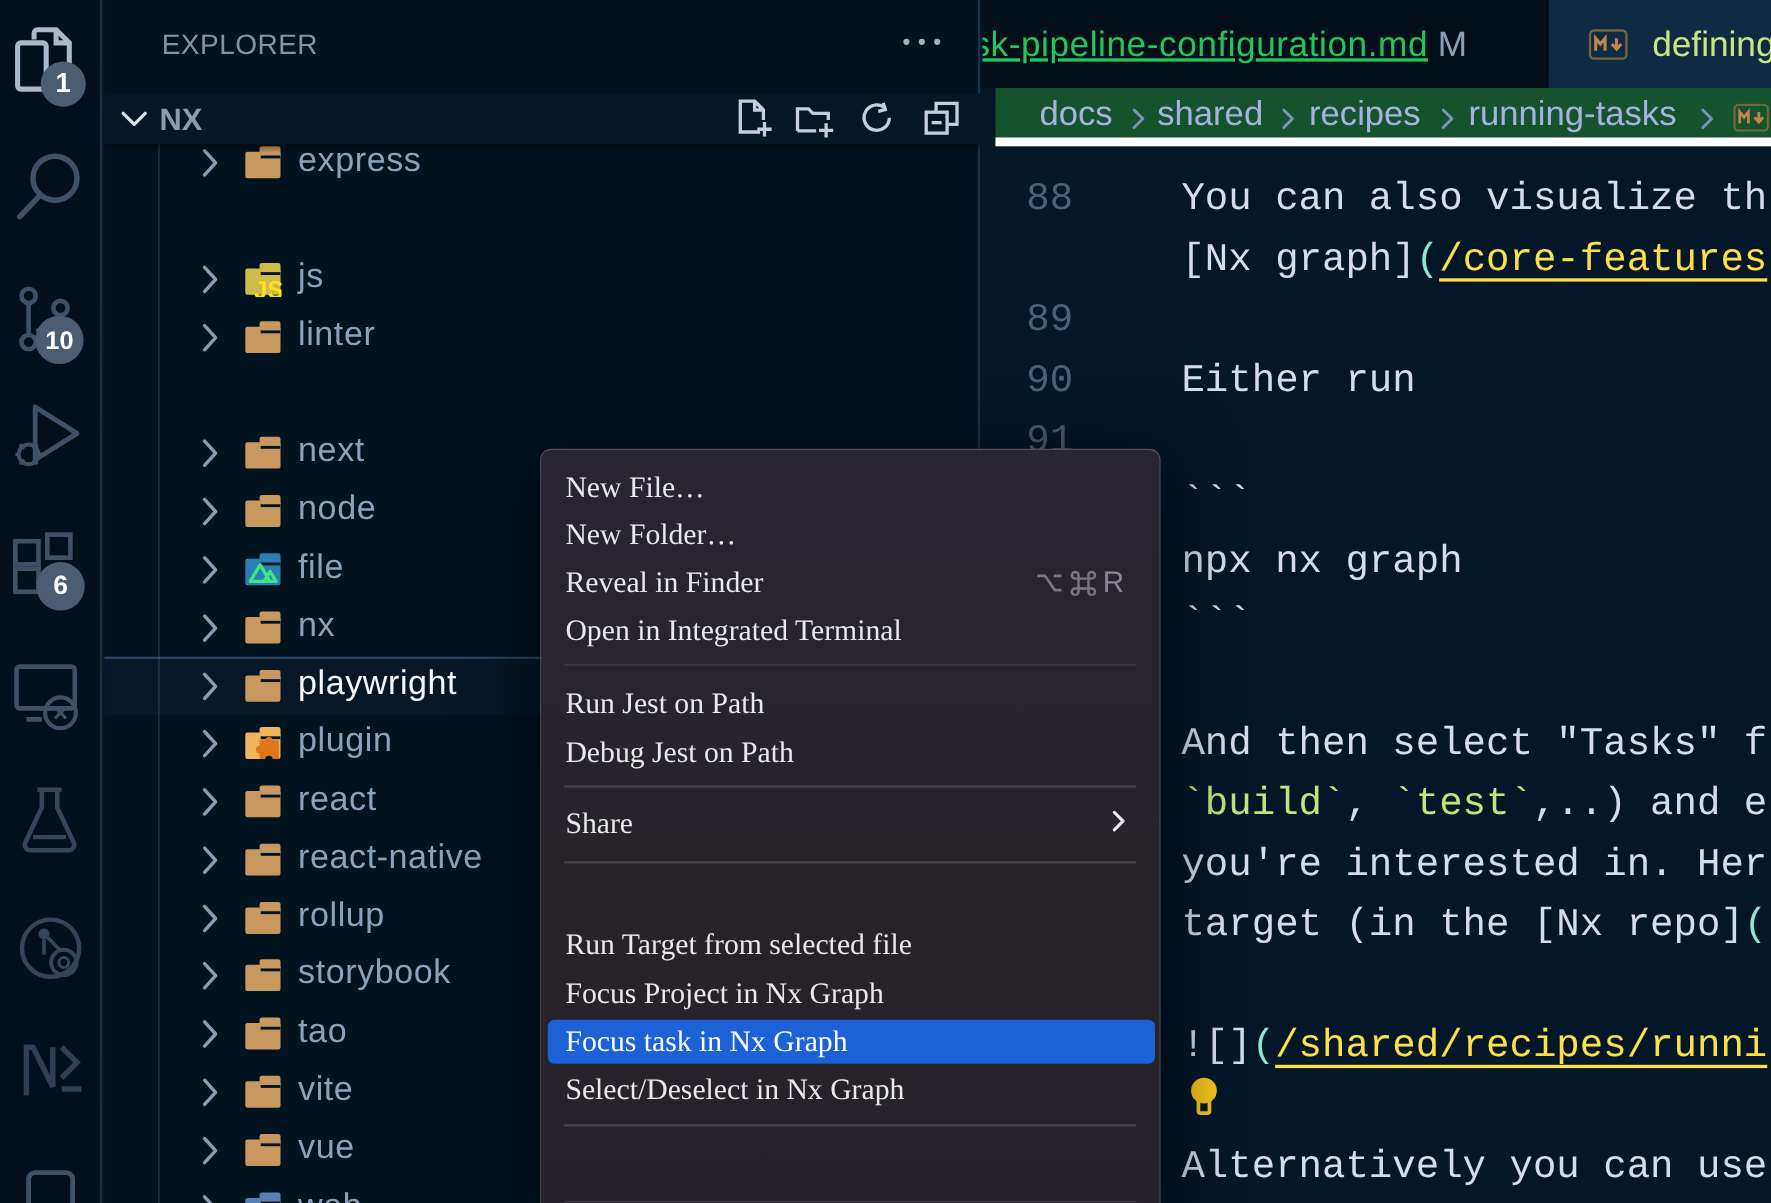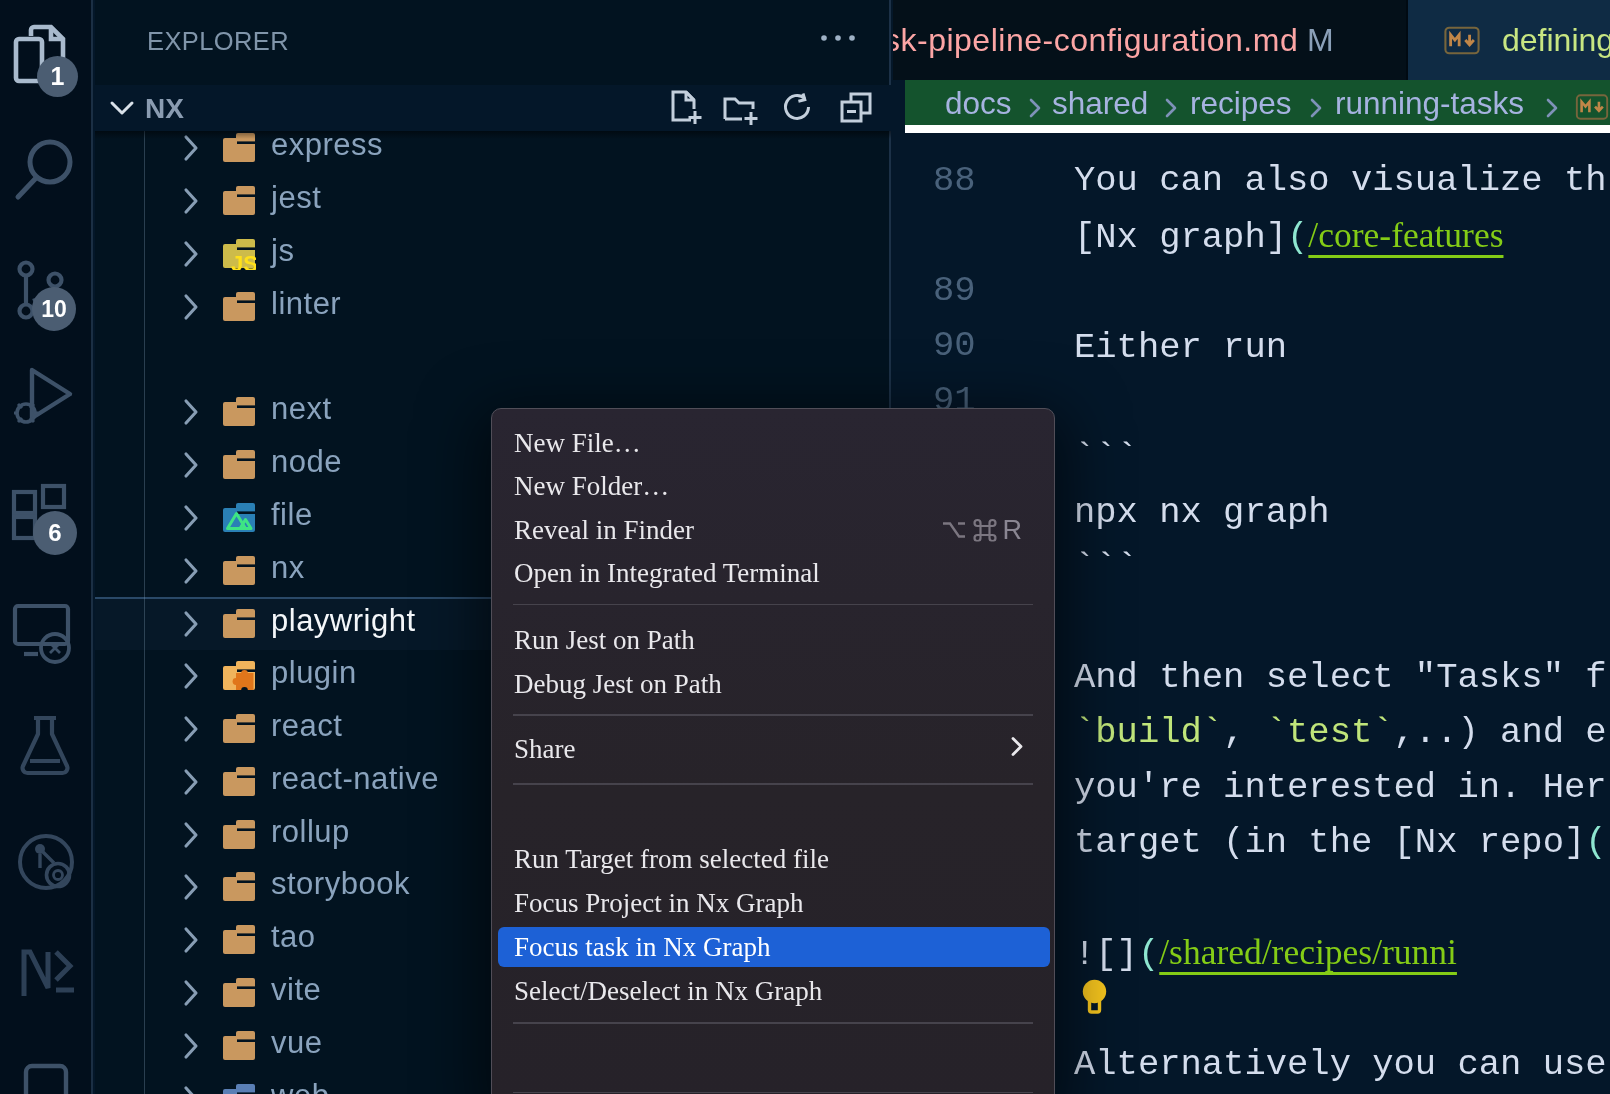--- a/index.html
+++ b/index.html
@@ -28,37 +28,37 @@
   .rlabel { position:absolute; left:176px; top:calc(50% - 3px); transform:translateY(-50%);
     font-size:31px; letter-spacing:0.5px; color:#8aa3bd; white-space:nowrap; }
   .row.sel .rlabel { color:#f4f7fa; }
   .chev { position:absolute; left:88px; top:50%; transform:translateY(-50%); height:28px; }
   .ficon { position:absolute; left:127px; top:50%; transform:translateY(-50%); height:32px; }
   #editor { position:absolute; left:893px; top:0; width:717px; height:1094px;
     background:#041729; overflow:hidden; }
   #tabbar { position:absolute; left:0; top:0; width:717px; height:80px; background:#010a12; }
   #tab1 { position:absolute; left:0; top:0; width:513px; height:80px; background:#041019;
     overflow:hidden; }
-  #tab1 .lbl { position:absolute; left:-9px; top:22px; font-size:32px; letter-spacing:0.5px; color:#fca5a5;
-    white-space:nowrap; }
+  #tab1 .lbl { position:absolute; left:-9px; top:22px; font-size:32px; letter-spacing:0.5px; color:#22c55e;
+    white-space:nowrap;text-decoration:underline; }
   #tab1 .m { position:absolute; left:414px; top:22px; font-size:32px; color:#8ba0b8; }
   #tab2 { position:absolute; left:515px; top:0; width:202px; height:80px; background:#0f2b44; }
   #tab2 .lbl { position:absolute; left:94px; top:22px; font-size:32px; color:#c8e682;
     white-space:nowrap; }
   #crumbs { position:absolute; left:12px; top:80px; width:717px; height:53px; background:#14532d;
     border-bottom:8px solid #ffffff; }
   .crumb { position:absolute; top:50%; transform:translateY(-50%); font-size:31.5px;
     color:#a6b3e0; white-space:nowrap; }
   #lines { position:absolute; left:40px; top:153px; width:77px; 
     font-family:"Liberation Mono", monospace; font-size:35.5px; line-height:55px;
     color:#49617a; white-space:pre; }
   #code { position:absolute; left:181px; top:153px; font-family:"Liberation Mono", monospace;
     font-size:35.5px; line-height:55px; color:#d4dded; white-space:pre; }
-  .pink { color:#84cc16; text-decoration:underline; text-decoration-thickness:3px;
-    text-underline-offset:8px;font-family:Liberation Serif, serif; }
+  .pink { color:#fde047; text-decoration:underline; text-decoration-thickness:3px;
+    text-underline-offset:8px; }
   .teal { color:#8ee6d0; }
   .lime { color:#c0e57a; }
   #menu { position:absolute; left:491px; top:408px; width:564px; height:700px;
     background:linear-gradient(180deg,#292531 0%,#272329 55%,#262229 100%); border:1px solid #514e58; border-radius:10px;
     box-shadow:0 15px 60px 12px rgba(0,0,0,0.55); z-index:50; }
   .mi { position:absolute; left:6px; width:552px; height:40px; color:#e9e8ec;
     font-size:27px; }
   .mi .t { position:absolute; left:16px; top:50%; transform:translateY(-50%); white-space:nowrap;font-family:Liberation Serif, serif; }
   .mi.hl { background:#1d61d6; border-radius:6px; color:#fff; }
   .msep { position:absolute; left:21px; width:520px; height:1.5px; background:#46434c; }
@@ -159,31 +159,20 @@
         <span class="chev"><svg width="16" height="28" viewBox="0 0 16 28">
             <polyline points="3,3 13,14.0 3,25" fill="none" stroke="#879db4" stroke-width="3.1" stroke-linecap="round" stroke-linejoin="round"></polyline>
           </svg></span>
         <span class="ficon"><svg width="34" height="32" viewBox="0 0 34 32">
             <rect x="14" y="1" width="19" height="12" rx="2" fill="#c9985f"></rect>
             <rect x="1" y="6" width="32" height="24" rx="2" fill="#c9985f"></rect>
             <rect x="15" y="9.4" width="18" height="2.6" fill="#021320"></rect>
           </svg></span>
         <span class="rlabel">express</span>
       </div>
-<div class="row" style="top:174.4px">
-        <span class="chev"><svg width="16" height="28" viewBox="0 0 16 28">
-            <polyline points="3,3 13,14.0 3,25" fill="none" stroke="#879db4" stroke-width="3.1" stroke-linecap="round" stroke-linejoin="round"></polyline>
-          </svg></span>
-        <span class="ficon"><svg width="34" height="32" viewBox="0 0 34 32">
-            <rect x="14" y="1" width="19" height="12" rx="2" fill="#c9985f"></rect>
-            <rect x="1" y="6" width="32" height="24" rx="2" fill="#c9985f"></rect>
-            <rect x="15" y="9.4" width="18" height="2.6" fill="#021320"></rect>
-          </svg></span>
-        <span class="rlabel">jest</span>
-      </div>
 <div class="row" style="top:227.2px">
         <span class="chev"><svg width="16" height="28" viewBox="0 0 16 28">
             <polyline points="3,3 13,14.0 3,25" fill="none" stroke="#879db4" stroke-width="3.1" stroke-linecap="round" stroke-linejoin="round"></polyline>
           </svg></span>
         <span class="ficon"><svg width="34" height="32" viewBox="0 0 34 32">
             <rect x="14" y="1" width="19" height="12" rx="2" fill="#cdbb4a"></rect>
             <rect x="1" y="6" width="32" height="24" rx="2" fill="#cdbb4a"></rect>
             <rect x="15" y="9.4" width="18" height="2.6" fill="#021320"></rect>
             <text x="9" y="33" font-family="Liberation Sans" font-weight="bold" font-size="22" fill="#ffe01a">JS</text>
           </svg></span>

